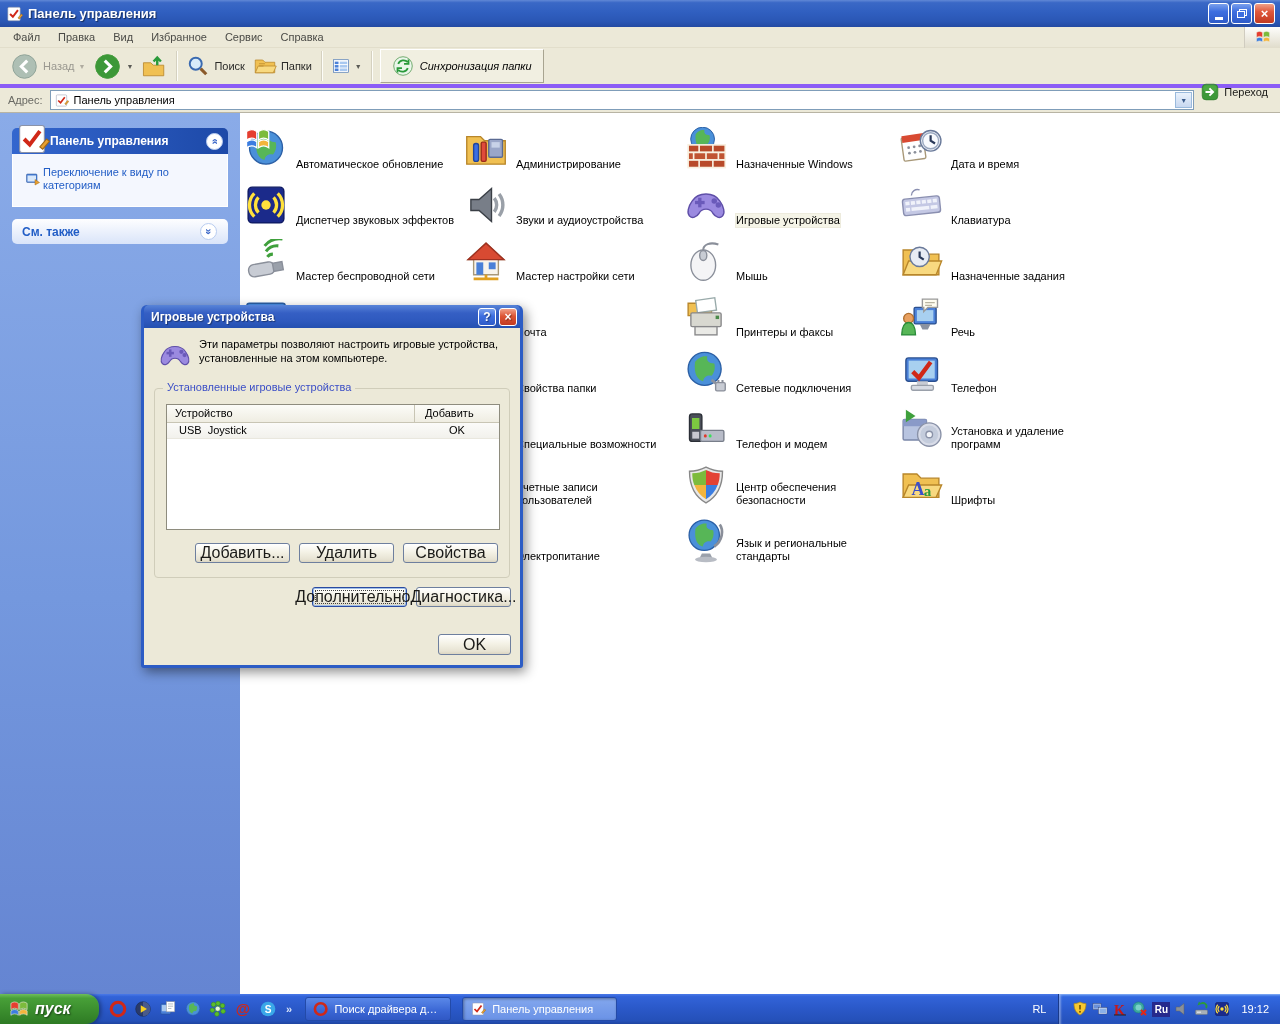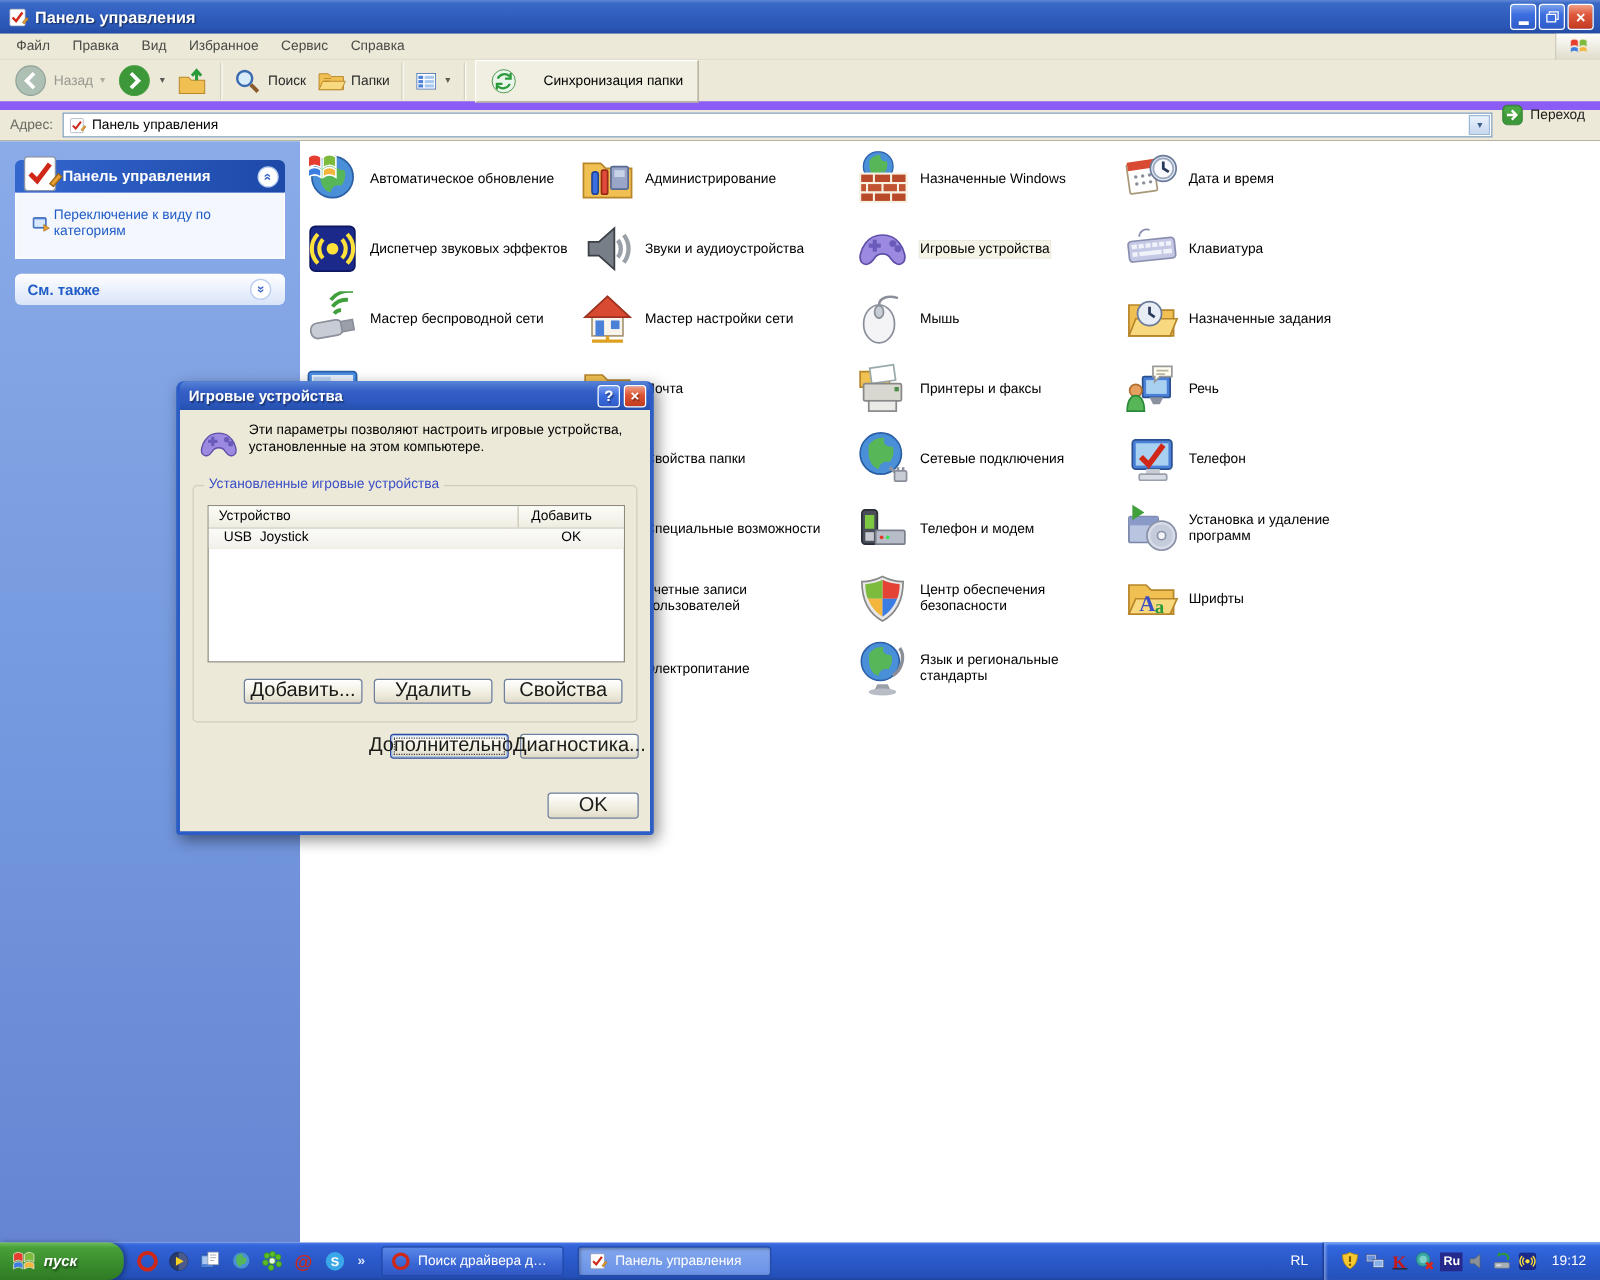--- a/index.html
+++ b/index.html
@@ -23,28 +23,28 @@
 
   
   .menubar { position:absolute; top:27px; left:0; right:0; height:21px; background:#ECE9D8;
     border-bottom:1px solid #E2DECB; display:flex; align-items:center; padding-left:4px; }
   .menu-item { font-size:11px; color:#4a4a46; padding:3px 9px; }
   .menulogo { margin-left:auto; width:36px; height:21px; background:linear-gradient(180deg,#FDFDFB,#E0DCCB);
     border-left:1px solid #D0CCC0; display:flex; align-items:center; justify-content:center; }
 
   
   .toolbar { position:absolute; top:48px; left:0; right:0; height:40px; background:#ECE9D8;
-    border-bottom:7px solid #8b5cf6; display:flex; align-items:center; padding-left:6px; }
+    border-bottom:4px solid #8b5cf6; display:flex; align-items:center; padding-left:6px; }
   .tbtn { display:flex; align-items:center; gap:4px; font-size:11px; color:#2A2A28; padding:2px 4px; }
   .tbtn .lbl.dis { color:#9A9890; }
   .caret { font-size:7px; color:#5a5a55; }
   .caret.dis { color:#b0aca0; }
   .tsep { width:1px; height:30px; background:#D5D1C0; box-shadow:1px 0 0 #FDFDF8; margin:0 5px; }
   .sync-btn { border:1px solid; border-color:#FFFFFF #A8A490 #A8A490 #FFFFFF; background:#F1EFE1;
-    height:34px; display:flex; align-items:center; gap:21px; padding:0 11px; font-size:11px; margin-left:3px; }
+    height:34px; display:flex; align-items:center; gap:6px; padding:0 11px; font-size:11px; margin-left:3px;font-style:italic; }
 
   
   .addressbar { position:absolute; top:88px; left:0; right:0; height:25px; background:#ECE9D8;
     border-bottom:1px solid #B8B4A4; display:flex; align-items:center; padding:0 3px; }
   .addr-label { color:#6A6A64; margin:0 7px 0 5px; }
   .addr-input { flex:1; height:20px; background:#fff; border:1px solid #7F9DB9;
     display:flex; align-items:center; padding:0 1px 0 3px; gap:5px; }
   .addr-text { flex:1; color:#000; }
   .addr-drop { width:17px; height:16px; background:linear-gradient(180deg,#EAF2FC,#C8D8F0);
     border:1px solid #9ABADC; display:flex; align-items:center; justify-content:center; color:#3A5A8A; font-size:7px; }
@@ -65,21 +65,21 @@
   .p-link { display:flex; gap:2px; align-items:center; color:#215DC6; line-height:13px; width:180px; }
   .p-header2 { height:25px; border-radius:5px; background:linear-gradient(180deg,#FEFEFF,#D9E4F9);
     display:flex; align-items:center; color:#215DC6; font-weight:bold; font-size:12px; padding:0 6px 0 10px; }
   .chevbtn { margin-left:auto; margin-right:5px; width:17px; height:17px; border-radius:50%; flex:none;
     background:#fff; border:1px solid #B8CCF0; display:flex; align-items:center; justify-content:center; }
   .chevbtn span { display:block; transform:rotate(-90deg); font-weight:bold; color:#3A66C8; font-size:11px; line-height:1; }
   .chevbtn.down span { transform:rotate(90deg); }
 
   .content { position:absolute; left:240px; top:0; right:0; bottom:0; background:#fff; }
   .cp-col { position:absolute; top:2px; width:218px; }
-  .cp-item { height:56px; display:flex; align-items:center; gap:8px; }
+  .cp-item { height:56px; display:flex; align-items:flex-end; gap:8px; }
   .cp-ico { width:44px; height:44px; flex:none; }
   .cp-label { font-size:11px; color:#000; max-width:158px; line-height:13px; }
   .cp-label.hl { background:#F5F4E7; outline:1px solid #EDEBDD; }
 
   
   .dialog { position:absolute; left:141px; top:305px; width:382px; height:363px; z-index:20;
     background:#2C5CC5; border-radius:6px 6px 3px 3px; padding:0 3px 3px 3px;
     box-shadow:3px 4px 12px rgba(0,0,0,.45); }
   .dlg-title { height:23px; display:flex; align-items:center; color:#fff; font-weight:bold; font-size:12px;
     padding:0 3px 0 7px; text-shadow:1px 1px 1px rgba(0,0,0,.4);
@@ -113,21 +113,21 @@
   .advrow { position:absolute; left:0; top:259px; width:100%; display:flex; justify-content:flex-end; gap:9px; padding-right:9px; }
   .okbtn { position:absolute; right:9px; top:306px; width:73px; height:21px; }
 
   
   .taskbar { position:absolute; left:0; bottom:0; width:1280px; height:30px; z-index:40;
     background:linear-gradient(180deg,#4A79E8 0%,#3263D8 9%,#2A58C8 50%,#2450B8 90%,#1E44A0 100%);
     display:flex; align-items:center; }
   .startbtn { width:99px; height:30px; flex:none; border-radius:0 13px 13px 0;
     background:linear-gradient(180deg,#6EBE5A 0%,#48A038 14%,#3B8E2E 55%,#2E7A24 100%);
     display:flex; align-items:center; gap:6px; padding-left:9px; box-shadow:2px 0 4px rgba(0,0,0,.35); }
-  .startbtn .stext { color:#fff; font-weight:bold; font-style:italic; font-size:12px; text-shadow:1px 1px 2px rgba(0,0,0,.55); }
+  .startbtn .stext { color:#fff; font-weight:bold; font-style:italic; font-size:16px; text-shadow:1px 1px 2px rgba(0,0,0,.55); }
   .ql { display:flex; align-items:center; gap:7px; padding:0 6px 0 10px; }
   .ql-more { color:#D8E4FA; font-size:11px; font-weight:bold; padding:0 3px; }
   .taskbtns { display:flex; gap:11px; margin-left:10px; }
   .taskbtn { width:146px; height:24px; border-radius:3px; color:#fff; font-size:11px;
     background:linear-gradient(180deg,#5A88E8,#3A66D4 60%,#3058C4); border:1px solid #234AA8;
     display:flex; align-items:center; gap:6px; padding:0 7px; }
   .taskbtn .tl { white-space:nowrap; overflow:hidden; text-overflow:ellipsis; }
   .taskbtn.active { width:155px; background:linear-gradient(180deg,#83A7EE,#6A92E6);
     box-shadow:inset 1px 1px 3px rgba(0,0,0,.35); }
   .tray-lang { color:#fff; margin-left:auto; padding:0 12px; }

